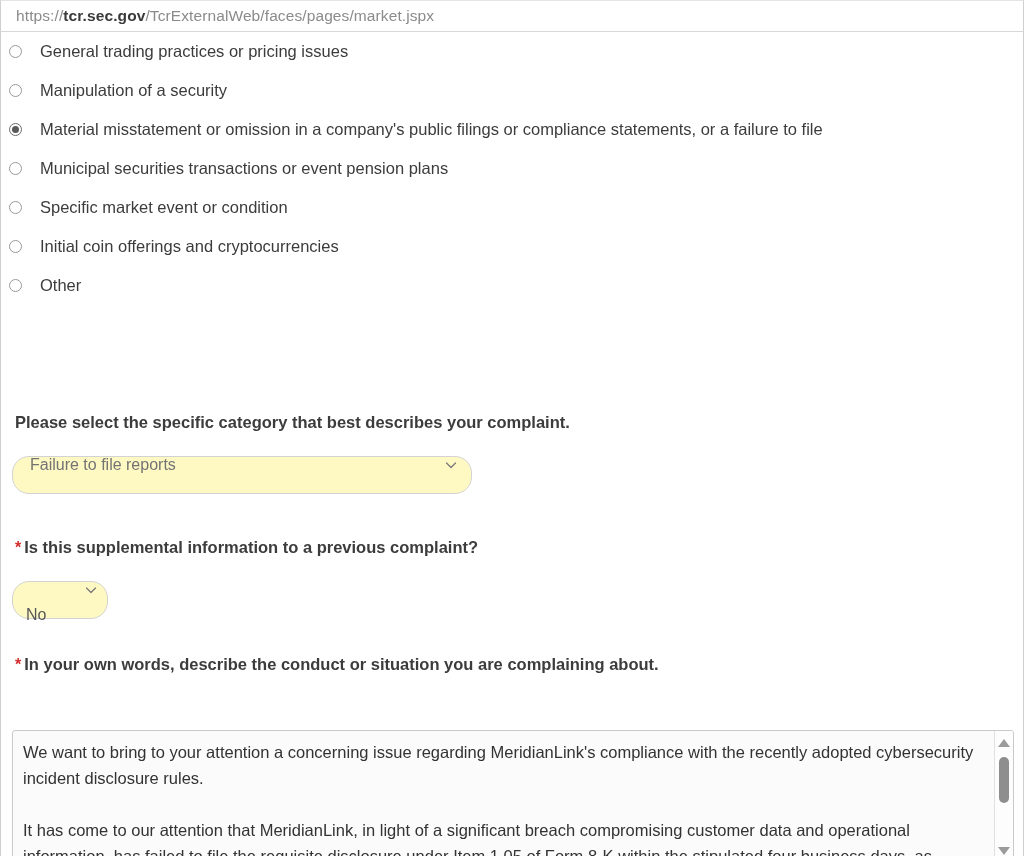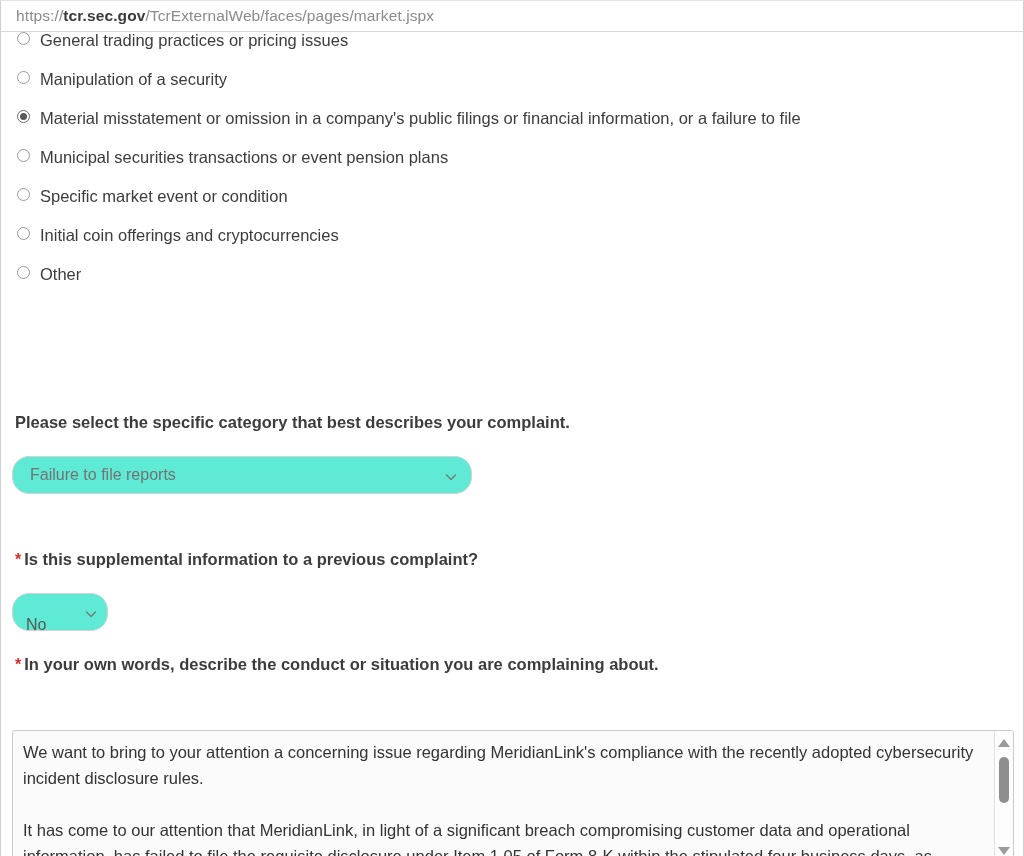--- a/index.html
+++ b/index.html
@@ -65,23 +65,24 @@
     overflow: hidden;
   }
 
   
   .radio-list {
     padding: 0;
     margin: 0;
   }
   .radio-row {
     display: flex;
-    align-items: flex-start;
+    align-items: center;
     height: 39px;
-    padding-left: 16px;
+    padding-left: 8px;
+    gap: 8px;
   }
   .radio {
     width: 13px;
     height: 13px;
     min-width: 13px;
     border-radius: 50%;
     border: 1px solid #9a9a9a;
     background: #ffffff;
     box-sizing: border-box;
     position: relative;
@@ -119,31 +120,31 @@
     line-height: 1;
   }
   .req-star {
     color: #d22b2b;
     font-weight: bold;
     font-size: 16px;
     margin-right: 3px;
   }
 
   .block-category { position: absolute; top: 382px; left: 0; }
-  .block-supplemental { position: absolute; top: 519px; left: 0; }
+  .block-supplemental { position: absolute; top: 507px; left: 0; }
   .block-describe { position: absolute; top: 624px; left: 0; }
 
   
   .select {
     box-sizing: border-box;
-    background: #5eead4;
+    background: #fef9c3;
     border: 1px solid #d3d3d3;
     border-radius: 17px;
     display: flex;
-    align-items: center;
+    align-items: flex-start;
     justify-content: space-between;
     position: relative;
   }
   .select-wide {
     width: 460px;
     height: 38px;
     margin-left: 11px;
     margin-top: 25px;
     padding: 0 14px 0 17px;
   }
@@ -243,21 +244,21 @@
       </div>
 
       <div class="radio-row">
         <span class="radio"></span>
         <span class="radio-label">Manipulation of a security</span>
       </div>
 
 
       <div class="radio-row">
         <span class="radio checked"></span>
-        <span class="radio-label">Material misstatement or omission in a company's public filings or financial information, or a failure to file</span>
+        <span class="radio-label">Material misstatement or omission in a company's public filings or compliance statements, or a failure to file</span>
       </div>
 
       <div class="radio-row">
         <span class="radio"></span>
         <span class="radio-label">Municipal securities transactions or event pension plans</span>
       </div>
 
       <div class="radio-row">
         <span class="radio"></span>
         <span class="radio-label">Specific market event or condition</span>

